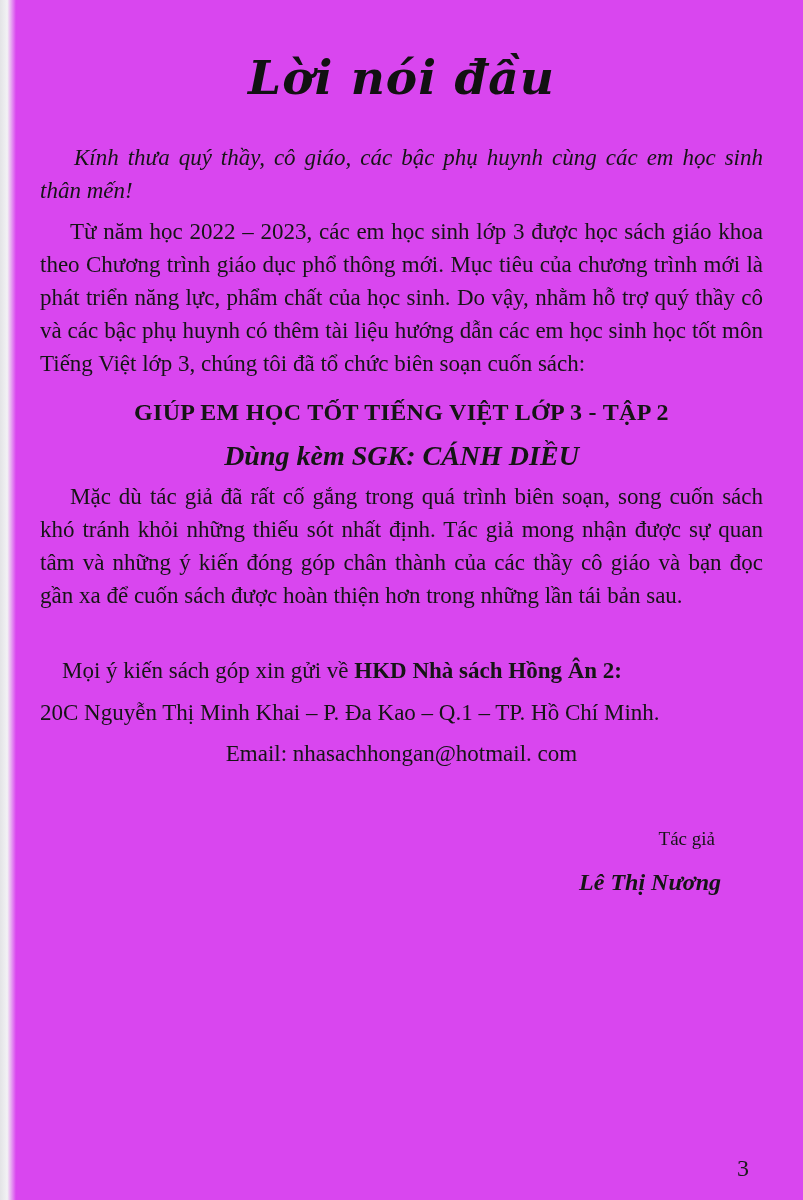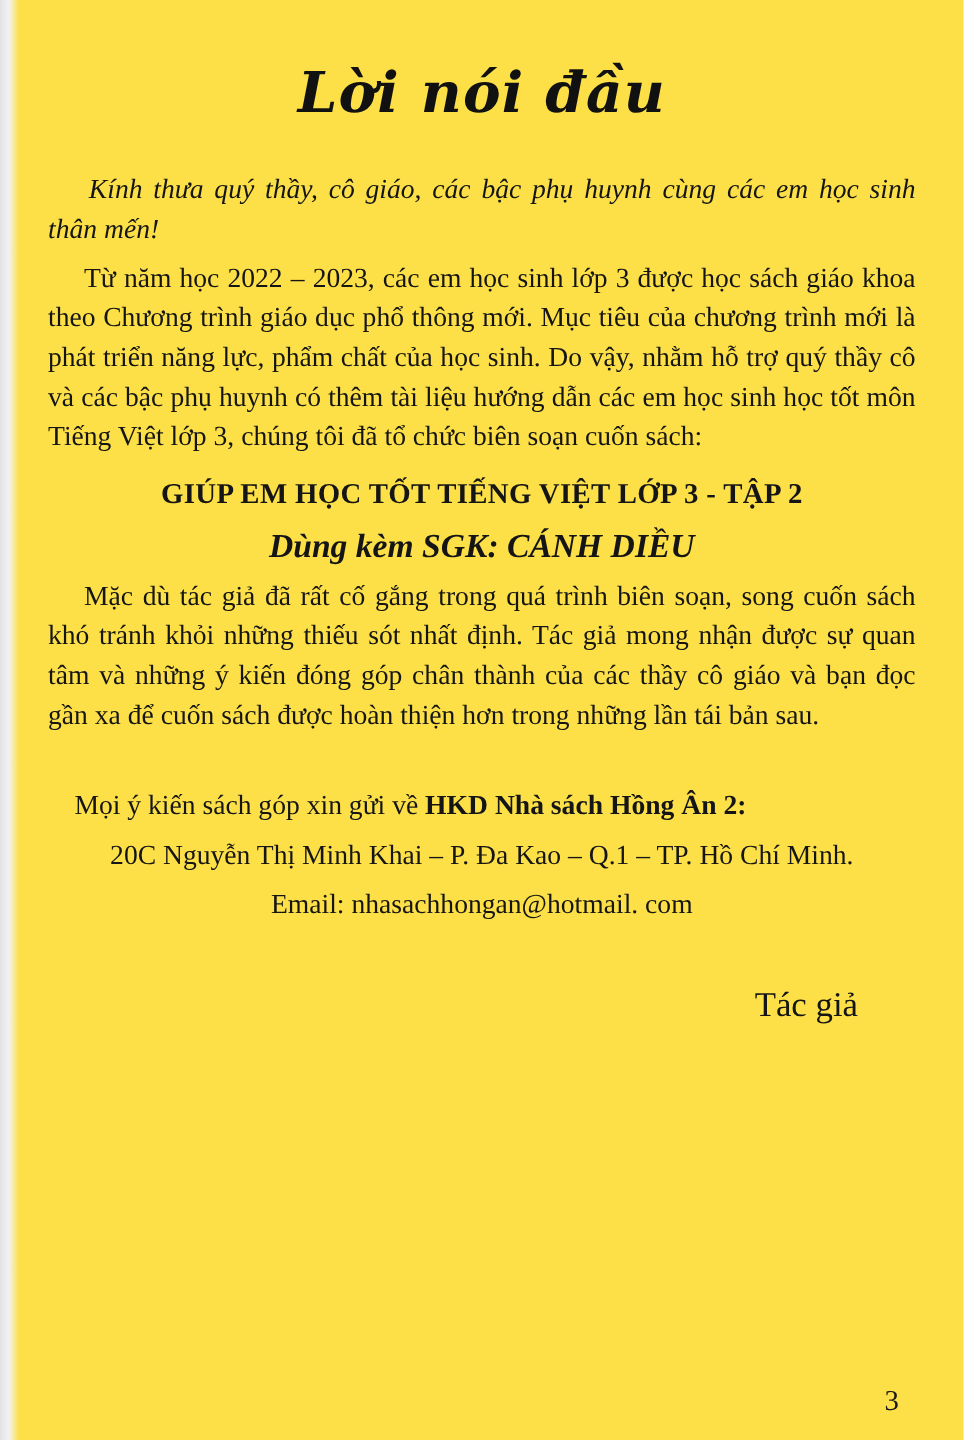--- a/index.html
+++ b/index.html
@@ -4,21 +4,21 @@
 <style>
   html, body {
     margin: 0;
     padding: 0;
     background: #ffffff;
   }
   .page {
     position: relative;
     width: 803px;
     height: 1200px;
-    background: #fde047;
+    background: #d946ef;
     overflow: hidden;
     font-family: "Liberation Serif", "DejaVu Serif", serif;
     color: #151515;
     box-sizing: border-box;
   }
   .edge-shadow {
     position: absolute;
     left: 0; top: 0; bottom: 0;
     width: 16px;
     background: linear-gradient(to right, #e3e3e6 0%, #f2f2f4 45%, rgba(255,255,255,0) 100%);
@@ -66,41 +66,40 @@
   }
   .contact-line {
     margin: 42px 0 0 0;
     padding-left: 22px;
     font-size: 23px;
     line-height: 33px;
   }
   .contact-line strong { font-weight: bold; }
   .address-line {
     margin: 9px 0 0 0;
-    text-align: center;
     font-size: 23px;
     line-height: 33px;
   }
   .email-line {
     margin: 8px 0 0 0;
     text-align: center;
     font-size: 23px;
     line-height: 33px;
   }
   .thanks-line {
     margin: 7px 0 0 0;
     font-size: 23px;
     line-height: 33px;
     font-style: italic;
   }
   .author-label {
     margin: 52px 0 0 0;
     padding-right: 48px;
     text-align: right;
-    font-size: 29px;
+    font-size: 19px;
     line-height: 33px;
   }
   .author-name {
     margin: 11px 0 0 0;
     padding-right: 42px;
     text-align: right;
     font-size: 24px;
     line-height: 33px;
     font-weight: bold;
     font-style: italic;
@@ -135,17 +134,18 @@
 
     <p class="contact-line"><span>Mọi ý kiến sách góp xin gửi về </span><strong>HKD Nhà sách Hồng Ân 2:</strong></p>
 
     <div class="address-line">20C Nguyễn Thị Minh Khai – P. Đa Kao – Q.1 – TP. Hồ Chí Minh.</div>
 
     <div class="email-line">Email: nhasachhongan@hotmail. com</div>
 
 
     <div class="author-label">Tác giả</div>
 
+    <div class="author-name">Lê Thị Nương</div>
 
   </div>
 
   <div class="page-number">3</div>
 </div>
 
 </body></html>

